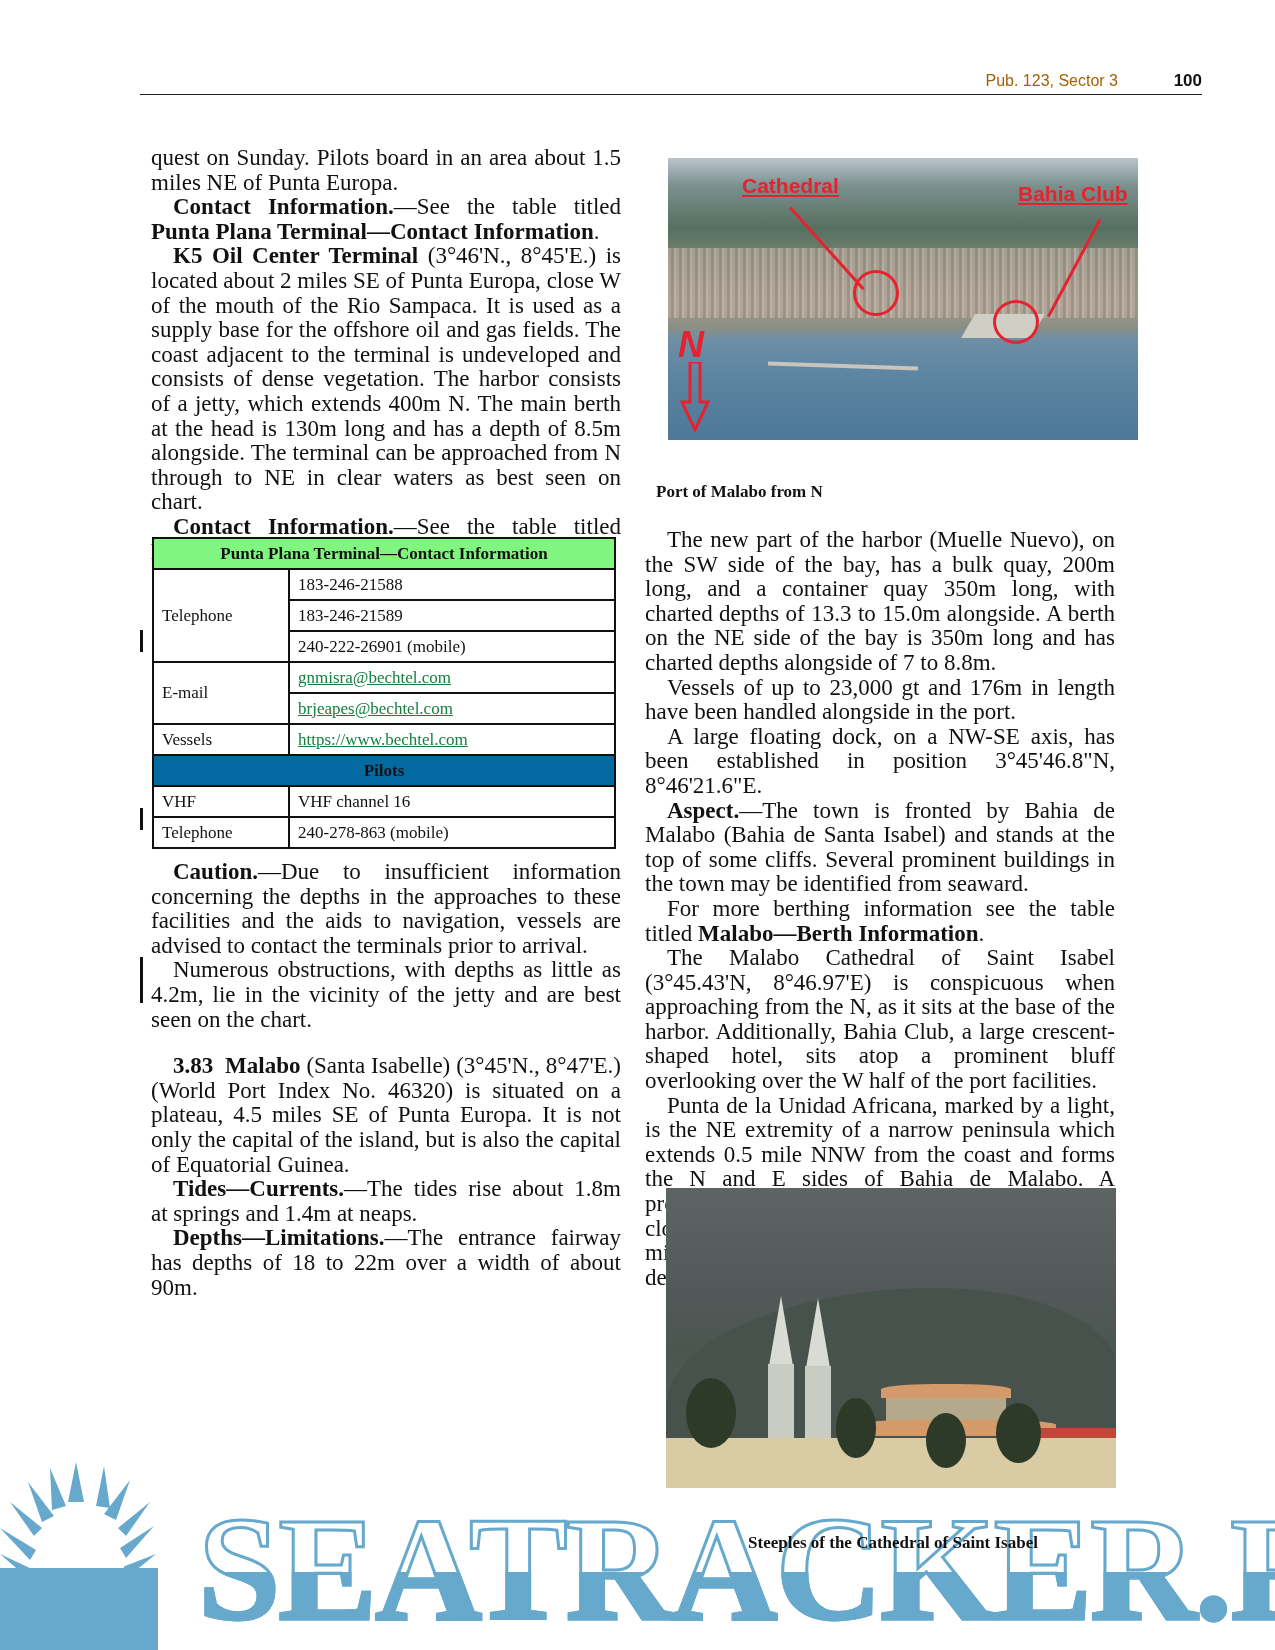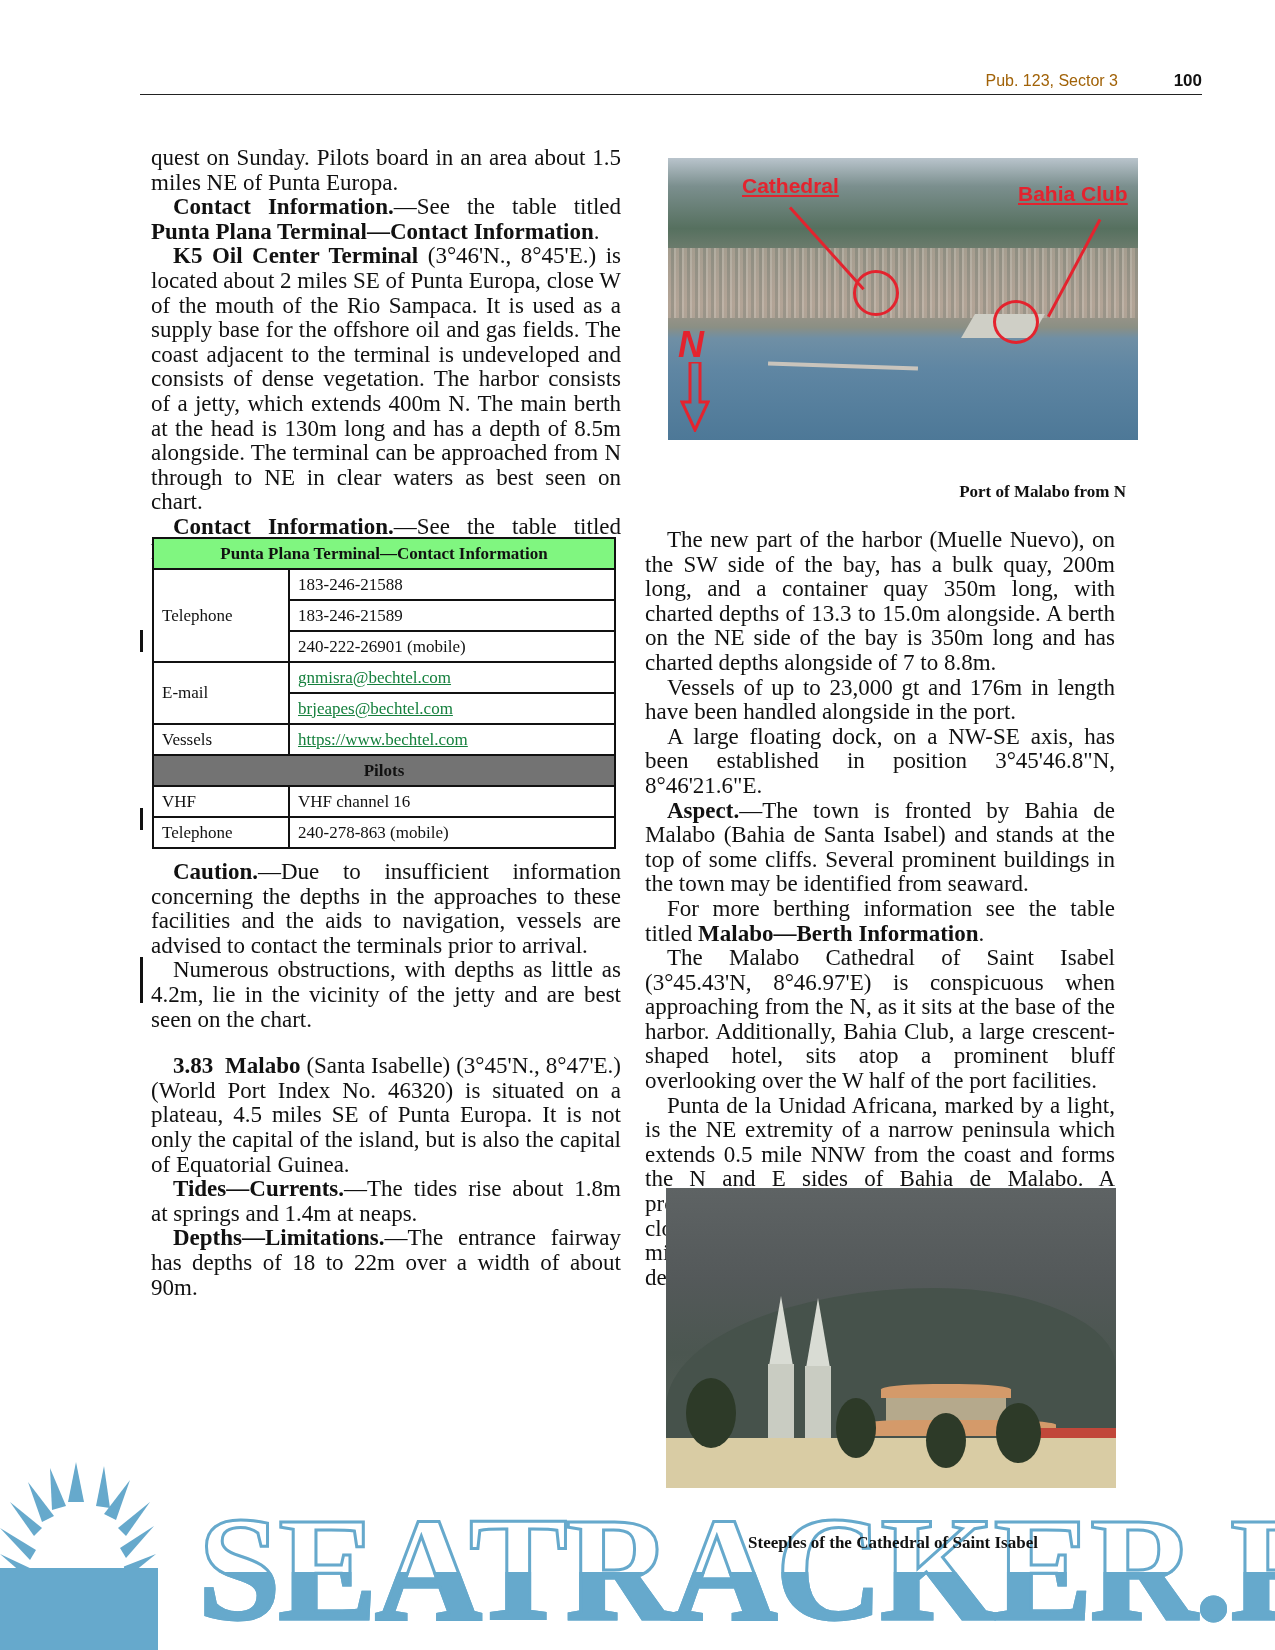--- a/index.html
+++ b/index.html
@@ -10,35 +10,35 @@
   .col { position: absolute; font-size: 23px; line-height: 24.6px; text-align: justify; }
   .col-left { left: 151px; top: 146px; width: 470px; }
   .col-right { left: 645px; top: 520px; width: 470px; margin-top: 8px; }
   .col p { margin: 0; text-indent: 22px; }
   .col p.noindent { text-indent: 0; }
   .col b { font-weight: bold; }
   .gap { height: 22px; }
   .tbl { position: absolute; left: 152px; top: 537px; width: 464px; border-collapse: collapse; font-size: 17px; }
   .tbl td { border: 2px solid #111; padding: 2px 8px; height: 25px; }
   .tbl .h-green { background: #80f680; text-align: center; font-weight: bold; }
-  .tbl .h-yellow { background: #737373; text-align: center; font-weight: bold; margin-top: 16px; }
+  .tbl .h-yellow { background: #0369a1; text-align: center; font-weight: bold; margin-top: 16px; }
   .tbl td.c1 { width: 118px; }
   .tbl a { color: #15803d; text-decoration: underline; }
   .bar { position: absolute; width: 3px; background: #111; }
   .photo1 { position: absolute; left: 656px; top: 158px; width: 470px; height: 282px; overflow: hidden;
     background: linear-gradient(180deg, #b9c4cc 0%, #7b8f8e 10%, #56705f 25%, #8a8c80 42%, #a3988b 52%, #8b8f84 60%, #6f8fa5 64%, #5f86a3 75%, #4d7897 100%); margin-left: 12px; }
   .photo1 .town { position: absolute; left: 0; top: 90px; width: 470px; height: 70px; background: repeating-linear-gradient(90deg, #b8a89a 0 3px, #9a9488 3px 6px, #c8bcb0 6px 8px); opacity: .75; }
   .photo1 .quay { position: absolute; left: 300px; top: 156px; width: 70px; height: 24px; background: #cfcfc6; transform: skewX(-30deg); }
   .photo1 .mole { position: absolute; left: 100px; top: 206px; width: 150px; height: 4px; background: #c9c4bc; transform: rotate(2deg); }
   .photo1 .lbl { position: absolute; font-family: "Liberation Sans", sans-serif; font-weight: bold; color: #e4232e; font-size: 21px; text-decoration: underline; }
   .photo1 .circle { position: absolute; border: 3px solid #e4232e; border-radius: 50%; }
   .photo1 .line { position: absolute; height: 3px; background: #e4232e; transform-origin: 0 50%; }
   .photo1 .north { position: absolute; left: 10px; top: 166px; font-family: "Liberation Sans", sans-serif; font-weight: bold; font-style: italic; color: #e4232e; font-size: 36px; }
   .photo1 .arrow { position: absolute; left: 12px; top: 204px; }
-  .caption { position: absolute; font-weight: bold; font-size: 17px; text-align: right; }
+  .caption { position: absolute; font-weight: bold; font-size: 17px; text-align: left; }
   .photo2 { position: absolute; left: 666px; top: 1188px; width: 450px; height: 300px; overflow: hidden;
     background: linear-gradient(180deg, #5e6364 0%, #54595a 30%, #4b5650 55%, #58625a 100%); }
   .photo2 .hill { position: absolute; left: 0; top: 100px; width: 450px; height: 200px; background: #46524b; border-radius: 60% 40% 0 0; }
   .photo2 .spire { position: absolute; width: 0; height: 0; border-left: 12px solid transparent; border-right: 12px solid transparent; border-bottom: 70px solid #d9dcd4; }
   .photo2 .tower { position: absolute; width: 26px; height: 100px; background: #c9ccc2; }
   .photo2 .roof { position: absolute; background: #d49a6a; }
   .photo2 .bldg { position: absolute; background: #d9cca4; }
   .photo2 .tree { position: absolute; background: #2d3a28; border-radius: 50%; }
   .photo2 .redroof { position: absolute; background: #c1473a; }
   .wm-sun { position: absolute; left: 0; top: 1462px; }

